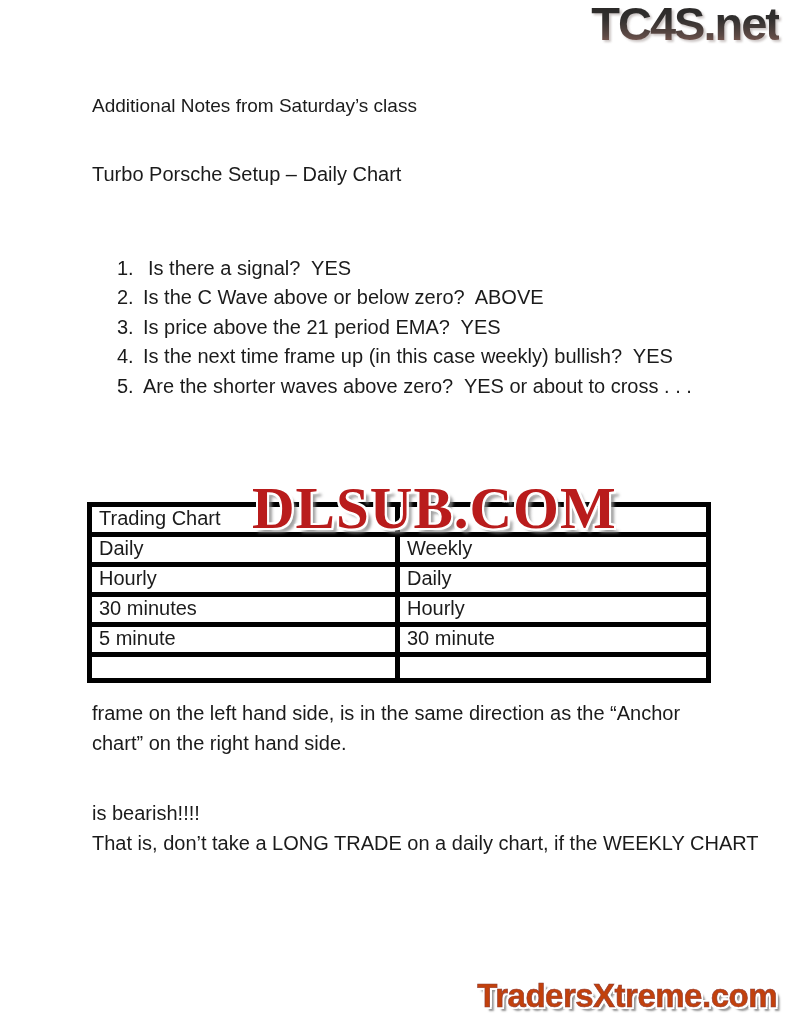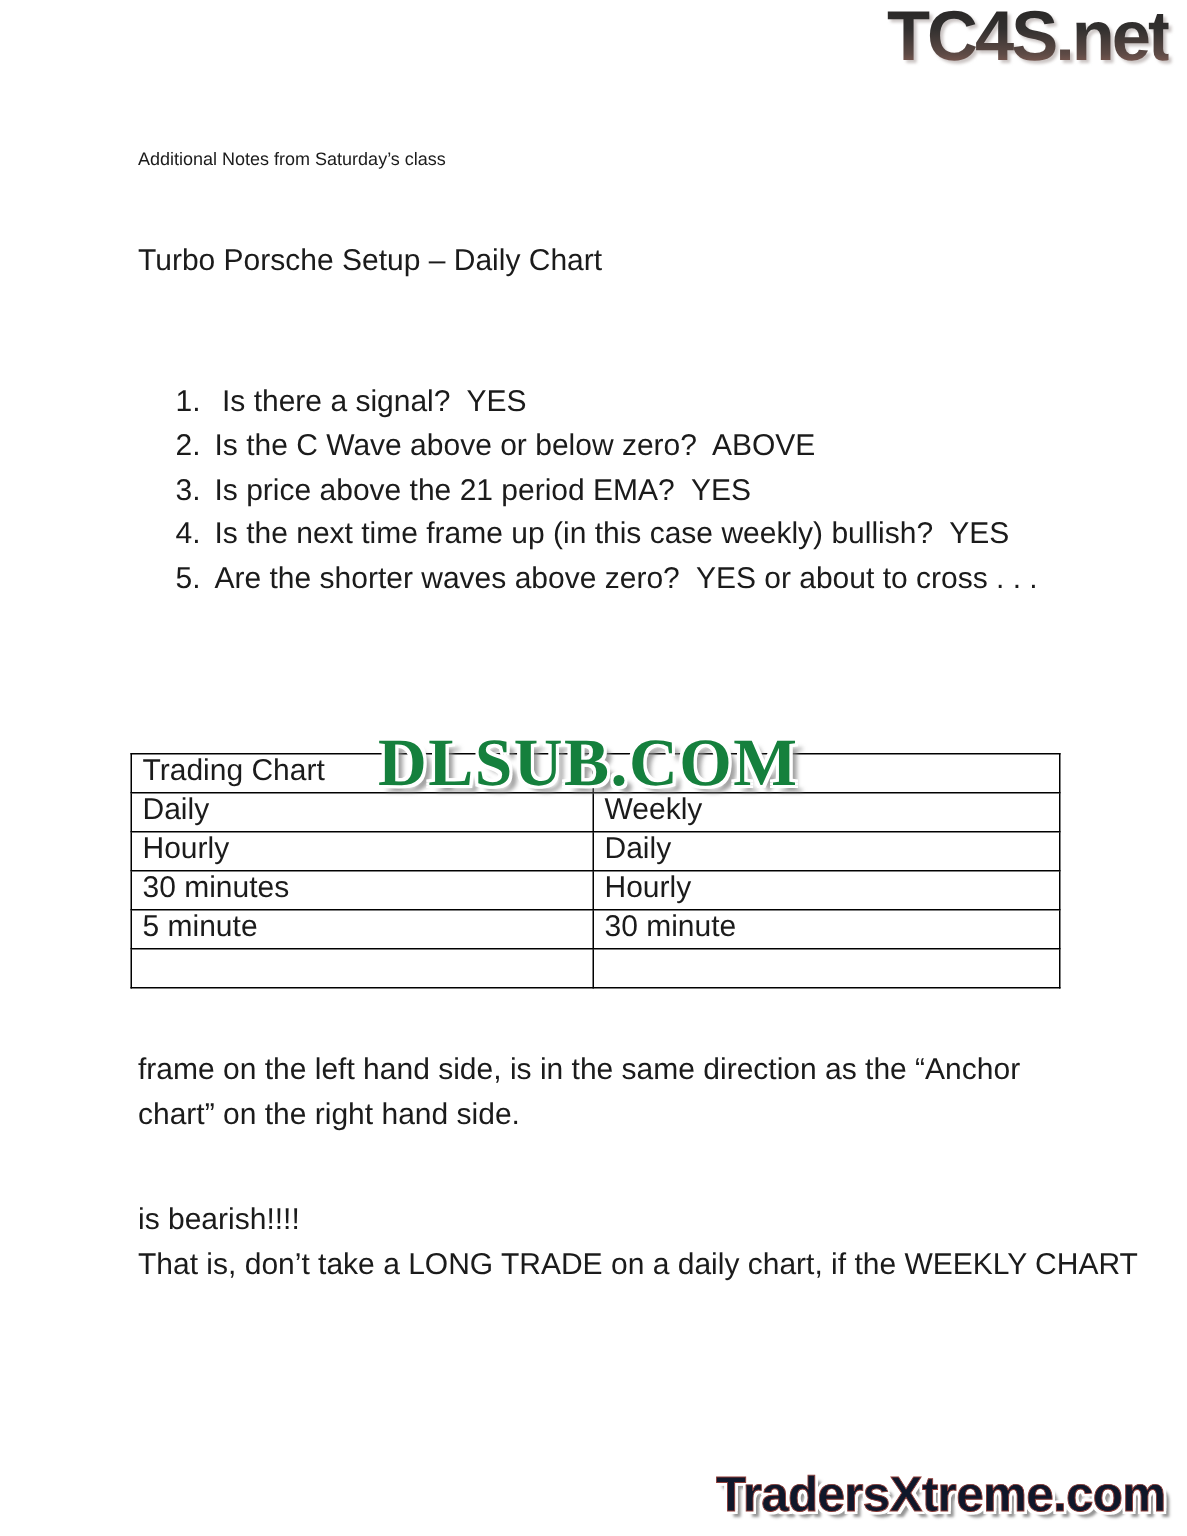--- a/index.html
+++ b/index.html
@@ -26,21 +26,21 @@
     -webkit-background-clip: text;
     background-clip: text;
     color: transparent;
     filter: drop-shadow(2px 2px 1px rgba(160,150,147,0.55));
   }
 
   
   .intro-line {
     position: absolute;
     top: 92px; left: 92px;
-    font-size: 12px;
+    font-size: 19px;
     line-height: 28px;
   }
   .section-title {
     position: absolute;
     top: 160px; left: 92px;
     font-size: 20px;
     line-height: 28px;
   }
 
   
@@ -62,40 +62,40 @@
 
   
   .timeframe-table {
     position: absolute;
     top: 502px; left: 87px;
     width: 619px;
     border-collapse: collapse;
     table-layout: fixed;
   }
   .timeframe-table td {
-    border: 1px solid #000000;
+    border: 5px solid #000000;
     height: 26px;
     font-size: 20px;
     padding: 0 4px 2px 7px;
     vertical-align: middle;
     overflow: hidden;
   }
   .col-trading { width: 308px; }
   .col-anchor  { width: 311px; }
 
   
   .dlsub-watermark {
     position: absolute;
     top: 486px; left: 252px;
     font-family: "Liberation Serif", serif;
     font-weight: 900;
-    font-size: 45px;
+    font-size: 59px;
     line-height: 45px;
     letter-spacing: 1px;
-    color: #15803d;
+    color: #b91c1c;
     z-index: 5;
     text-shadow:
       -2px -2px 0 #ffffff, 2px -2px 0 #ffffff,
       -2px  2px 0 #ffffff, 2px  2px 0 #ffffff,
       -2px  0   0 #ffffff, 2px  0   0 #ffffff,
        0   -2px 0 #ffffff, 0    2px 0 #ffffff,
        5px 5px 3px rgba(130,130,130,0.75);
   }
 
   
@@ -110,21 +110,21 @@
 
   
   .tradersxtreme-watermark {
     position: absolute;
     top: 977px;
     right: 14px;
     font-size: 33px;
     font-weight: 900;
     letter-spacing: -0.5px;
     line-height: 38px;
-    color: #0f172a;
+    color: #c2410c;
     -webkit-text-stroke: 0.6px #8e3b36;
     z-index: 5;
     text-shadow:
       -2px -2px 0 #ffffff, 2px -2px 0 #ffffff,
       -2px  2px 0 #ffffff, 2px  2px 0 #ffffff,
       -2px  0   0 #ffffff, 2px  0   0 #ffffff,
        0   -2px 0 #ffffff, 0    2px 0 #ffffff,
        4px 4px 2px rgba(120,120,120,0.8);
     text-align: right;
   }

